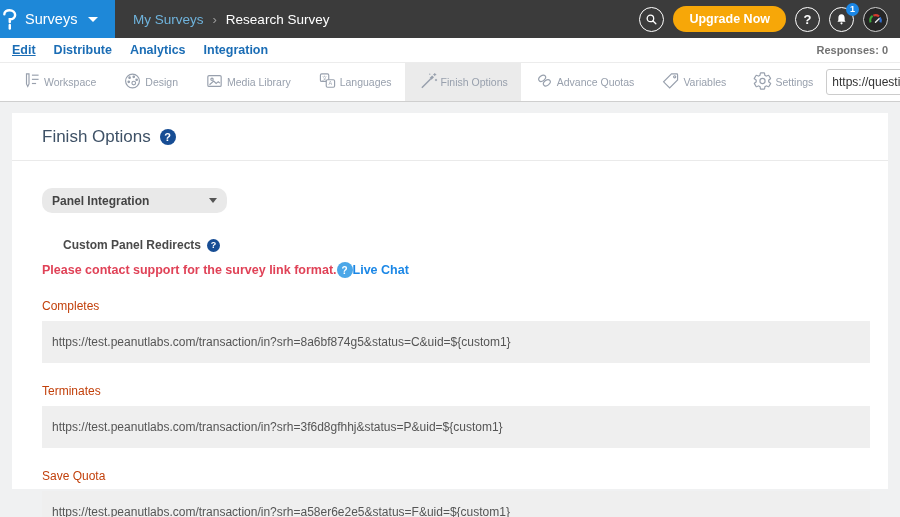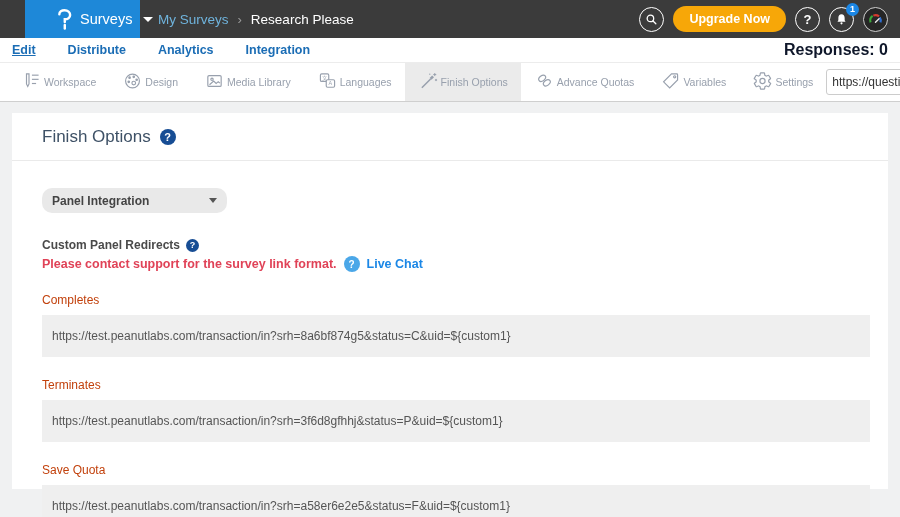--- a/index.html
+++ b/index.html
@@ -1,40 +1,40 @@
 <!DOCTYPE html>
 <html><head>
 <meta charset="utf-8">
 <style>
   * { box-sizing: border-box; margin: 0; padding: 0; }
   html, body { width: 900px; height: 517px; overflow: hidden; }
   body { font-family: "Liberation Sans", sans-serif; background: #f0f1f2; position: relative; }
 
   
   .app-header { height: 38px; background: #3b3b3b; display: flex; align-items: stretch; }
-  .logo-block { width: 115px; background: #1e88d8; display: flex; align-items: center; padding-left: 32px; gap: 8px; cursor: pointer; margin-left: 25px; }
+  .logo-block { width: 115px; background: #1e88d8; display: flex; align-items: center; padding-left: 2px; gap: 8px; cursor: pointer; }
   .logo-mark { display: flex; align-items: center; }
   .product-name { color: #fff; font-size: 14.5px; }
   .caret-down { width: 0; height: 0; border-left: 5px solid transparent; border-right: 5px solid transparent; border-top: 5px solid #fff; margin-left: 3px; }
   .breadcrumb { display: flex; align-items: center; gap: 9px; margin-left: 18px; font-size: 13.5px; }
   .crumb-parent { color: #6fb3dc; cursor: pointer; }
   .crumb-sep { color: #9a9a9a; font-size: 13px; }
   .crumb-current { color: #ffffff; }
   .header-right { margin-left: auto; display: flex; align-items: center; gap: 9px; padding-right: 12px; }
   .hicon-circle { width: 25px; height: 25px; border-radius: 50%; border: 1.5px solid #fff; display: flex; align-items: center; justify-content: center; color: #fff; font-size: 13px; font-weight: bold; cursor: pointer; flex: none; }
   .upgrade-btn { background: #f7a708; border: none; color: #fff; font-weight: bold; font-size: 12.5px; border-radius: 14px; padding: 6px 16px; cursor: pointer; font-family: inherit; }
   .bell-wrap { position: relative; }
   .badge { position: absolute; top: -4px; right: -5px; background: #1b87e6; color: #fff; font-size: 9px; font-weight: bold; width: 13px; height: 13px; border-radius: 50%; display: flex; align-items: center; justify-content: center; }
   .avatar { width: 25px; height: 25px; border-radius: 50%; border: 1.5px solid #cfcfcf; background: #262626; display: flex; align-items: center; justify-content: center; cursor: pointer; }
 
   
-  .nav-row { height: 24px; background: #fff; display: flex; align-items: center; padding: 0 12px; gap: 32px; }
+  .nav-row { height: 24px; background: #fff; display: flex; align-items: center; padding: 0 12px; gap: 18px; }
   .nav-tab { font-size: 12.5px; font-weight: bold; color: #1b6db5; cursor: pointer; }
   .nav-tab.active { text-decoration: underline; }
-  .responses { margin-left: auto; color: #0f172a; font-size: 16px; font-weight: 600; }
+  .responses { margin-left: auto; color: #737373; font-size: 11px; font-weight: 600; }
 
   
   .toolbar { height: 40px; background: #fff; border-top: 1px solid #ececec; border-bottom: 1px solid #cfcfcf; display: flex; align-items: stretch; padding-left: 8px; }
   .tool-tab { display: flex; align-items: center; justify-content: center; gap: 2px; padding: 0 13px; color: #98a0ad; font-size: 10.5px; cursor: pointer; white-space: nowrap; }
   .tool-tab.active { background: #ebebeb; }
   .tool-tab svg { stroke: #98a0ad; fill: none; stroke-width: 1.4; }
   .toolbar-right { margin-left: auto; display: flex; align-items: center; gap: 9px; padding-right: 12px; }
   .url-box { width: 128px; height: 26px; border: 1px solid #ccc; border-radius: 3px; background: #fff; display: flex; align-items: center; padding: 0 5px; }
   .url-box input { border: none; outline: none; width: 100px; font-size: 12px; color: #333; font-family: inherit; background: transparent; }
   .preview-btn { background: #1b87e6; border: none; color: #fff; height: 28px; padding: 0 13px; border-radius: 4px; font-size: 13px; font-weight: 600; display: flex; align-items: center; gap: 6px; cursor: pointer; font-family: inherit; }
@@ -43,22 +43,22 @@
   .card { margin: 11px 12px 0 12px; background: #fff; height: 376px; }
   .card-header { display: flex; align-items: center; gap: 9px; padding: 14px 30px 13px 30px; border-bottom: 1px solid #eaeaea; }
   .page-title { font-size: 17px; color: #3e5166; }
   .help-badge { width: 16px; height: 16px; border-radius: 50%; background: #174d94; color: #fff; font-size: 11px; font-weight: bold; display: inline-flex; align-items: center; justify-content: center; cursor: pointer; flex: none; }
   .help-badge.small { width: 13px; height: 13px; font-size: 9px; }
   .card-body { padding: 0 18px 0 30px; }
 
   .dropdown { margin-top: 27px; width: 185px; height: 25px; background: #e9e9e9; border-radius: 10px; display: flex; align-items: center; justify-content: space-between; padding: 0 10px; font-size: 12px; font-weight: 600; color: #444; cursor: pointer; }
   .dd-caret { width: 0; height: 0; border-left: 4px solid transparent; border-right: 4px solid transparent; border-top: 5px solid #555; }
 
-  .section-label { margin-top: 25px; display: flex; align-items: center; gap: 6px; font-size: 12px; font-weight: bold; color: #4a4a4a; }
-  .notice-row { margin-top: 4px; display: flex; align-items: center; gap: 7px; font-size: 12.5px; }
+  .section-label { margin-top: 25px; display: flex; align-items: center; gap: 6px; font-size: 12px; font-weight: bold; color: #4a4a4a; margin-left: 21px; }
+  .notice-row { margin-top: 10px; display: flex; align-items: center; font-size: 12.5px; }
   .notice-text { color: #e04257; font-weight: 600; }
   .chat-badge { width: 16px; height: 16px; border-radius: 50%; background: #4ba7e8; color: #fff; font-size: 10px; font-weight: bold; display: inline-flex; align-items: center; justify-content: center; cursor: pointer; flex: none; }
   .live-chat { color: #1b87e6; font-weight: 600; cursor: pointer; }
 
   .field-label { margin-top: 21px; font-size: 12px; color: #c2410c; }
   .field-input { margin-top: 8px; width: 100%; height: 42px; background: #efefef; border: none; font-size: 12px; color: #555; padding: 0 10px; font-family: inherit; outline: none; }
 
   .save-wrap { display: inline-block; margin-top: 13px; margin-left: -8px; border: 3px solid #c0151c; border-radius: 13px; padding: 4px 6px; }
   .save-btn { background: #36b6f2; border: none; color: #fff; font-size: 12.5px; font-weight: bold; padding: 9px 13px; border-radius: 3px; cursor: pointer; font-family: inherit; }
 </style>
@@ -72,21 +72,21 @@
         <path d="M2.5 5.5 C2.5 2.6 5 1.2 8 1.2 C11.6 1.2 14 3.2 14 6.2 C14 9.2 11.3 10.8 8.3 10.8 L8.3 13.6" fill="none" stroke="#fff" stroke-width="2.6" stroke-linecap="round"></path>
         <path d="M8.3 16.8 L8.3 20.6" fill="none" stroke="#fff" stroke-width="2.6" stroke-linecap="round"></path>
       </svg>
     </span>
     <span class="product-name">Surveys</span>
     <span class="caret-down"></span>
   </div>
   <div class="breadcrumb">
     <span class="crumb-parent">My Surveys</span>
     <span class="crumb-sep">›</span>
-    <span class="crumb-current">Research Please</span>
+    <span class="crumb-current">Research Survey</span>
   </div>
   <div class="header-right">
     <span class="hicon-circle">
       <svg width="13" height="13" viewBox="0 0 24 24">
           <circle cx="10" cy="10" r="6" stroke="#fff" stroke-width="2.4" fill="none"></circle>
           <line x1="14.8" y1="14.8" x2="20" y2="20" stroke="#fff" stroke-width="2.4" stroke-linecap="round"></line>
         </svg>
     </span>
     <button class="upgrade-btn">Upgrade Now</button>
     <span class="hicon-circle">?</span>

